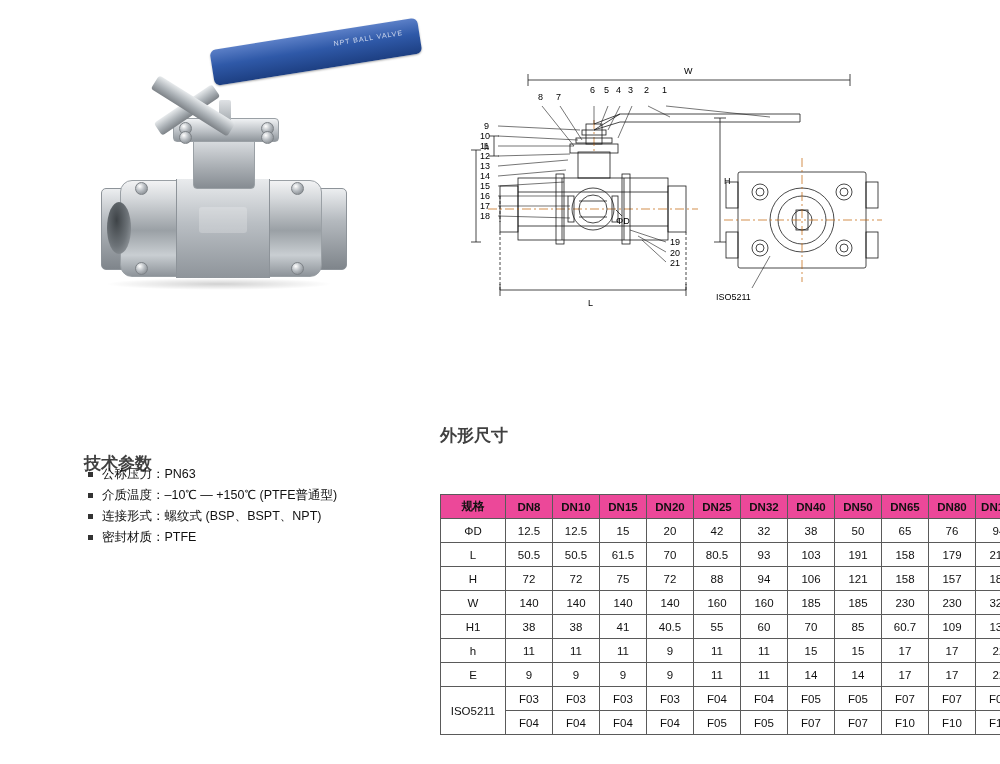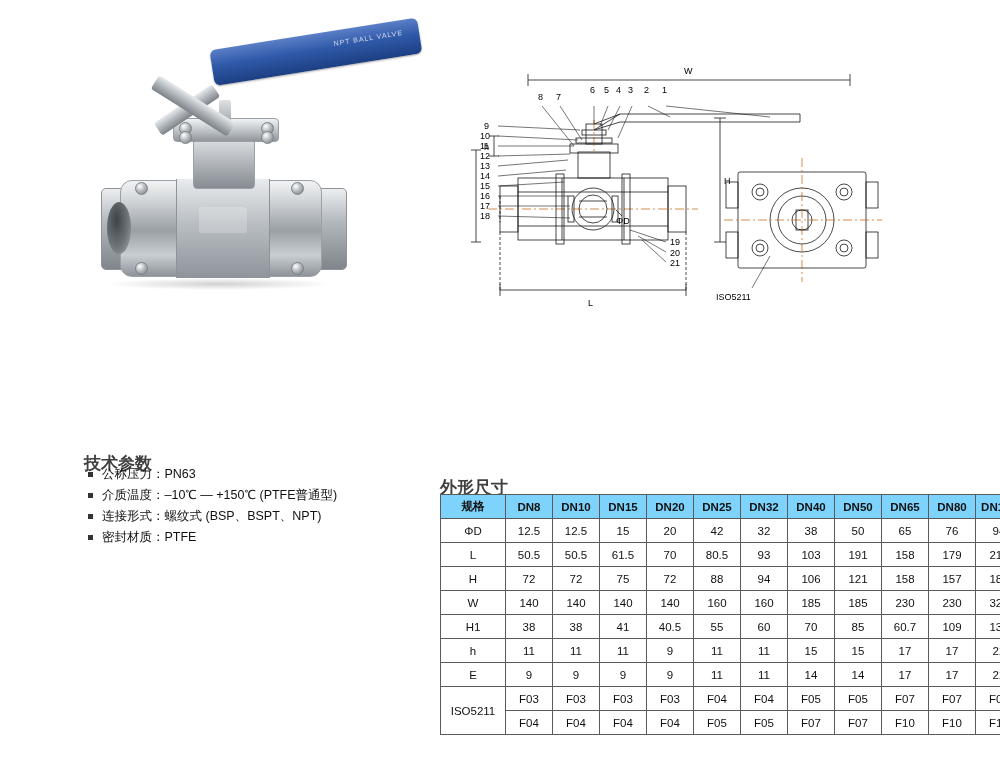--- a/index.html
+++ b/index.html
@@ -156,21 +156,21 @@
   }
   .drawing svg { display: block; }
 
   
   .section-title {
     font-size: 17px;
     font-weight: bold;
     color: #404040;
   }
   #tech-title { position: absolute; left: 84px; top: 452px; }
-  #dim-title  { position: absolute; left: 440px; top: 476px; }
+  #dim-title  { position: absolute; left: 440px; top: 424px; }
 
   .spec-list {
     position: absolute;
     left: 86px; top: 464px;
     width: 330px;
     list-style: none;
     margin: 0; padding: 0;
   }
   .spec-list li {
     position: relative;
@@ -198,21 +198,21 @@
     color: #111;
   }
   table.dim th, table.dim td {
     border: 1px solid #5a5a5a;
     text-align: center;
     height: 23px;
     padding: 0 3px;
     white-space: nowrap;
   }
   table.dim thead th {
-    background: #7dd3fc;
+    background: #ec4899;
     font-weight: bold;
   }
   table.dim tbody th {
     background: #ffffff;
     font-weight: normal;
     min-width: 58px;
   }
   table.dim td { min-width: 40px; }
   table.dim th.rowlabel-iso { vertical-align: middle; }
 </style>

